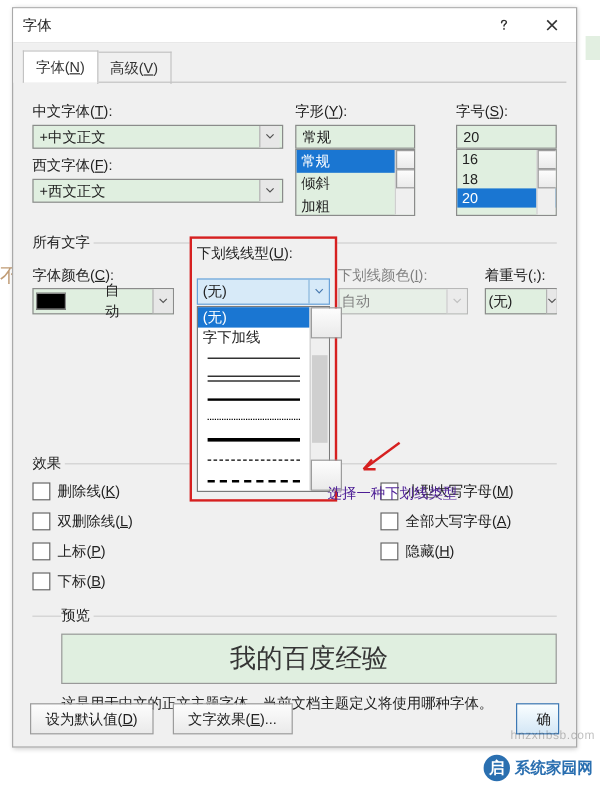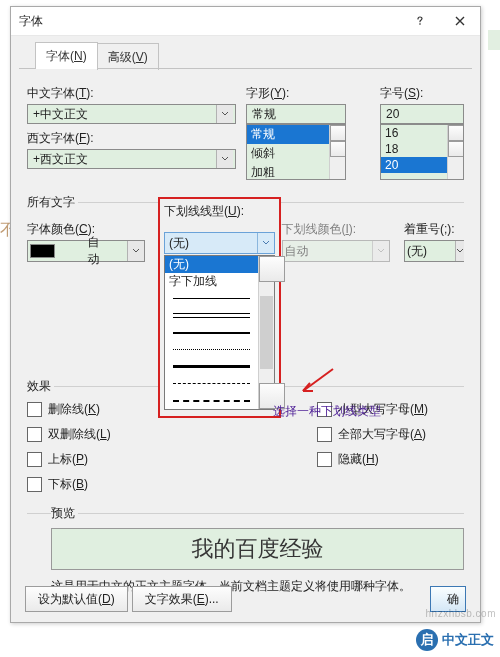--- a/index.html
+++ b/index.html
@@ -70,21 +70,20 @@
     border-bottom: none;
     padding: 5px 10px 4px 10px;
     background:#f0f0f0;
     color:#333;
     margin-right:-1px;
     position: relative;
   }
   .tab.active {
     background:#ffffff;
     z-index: 2;
-    margin-left: 16px;
   }
   .tab:not(.active){ top:1px; }
   .tab .accel { text-decoration: underline; }
 
   .content {
     padding: 10px 16px 0 16px;
   }
   .label { margin: 6px 0 2px 0; }
   .label .accel { text-decoration: underline; }
 
@@ -274,21 +273,21 @@
     margin-top:8px;
     font-size:12px;
   }
 
   
   .dlg-buttons {
     position:absolute;
     left:0; right:0; bottom:10px;
     display:flex;
     padding: 0 14px;
-    gap:4px;
+    gap:16px;
   }
   .btn {
     height:24px;
     border:1px solid #9c9c9c;
     background:linear-gradient(#fdfdfd,#eaeaea);
     padding:0 12px;
     font-size:12px;
     display:flex; align-items:center; justify-content:center;
   }
   .dlg-buttons .spacer{flex:1;}
@@ -605,14 +604,14 @@
     <div class="btn primary">
         <span>确</span>
       </div>
   </div>
 
 </div>
 
 <div class="wm">hnzxhbsb.com</div>
 <div class="logo">
   <span class="badge">启</span>
-  <span>中文正文</span>
+  <span>系统家园网</span>
 </div>
 
 </body></html>

